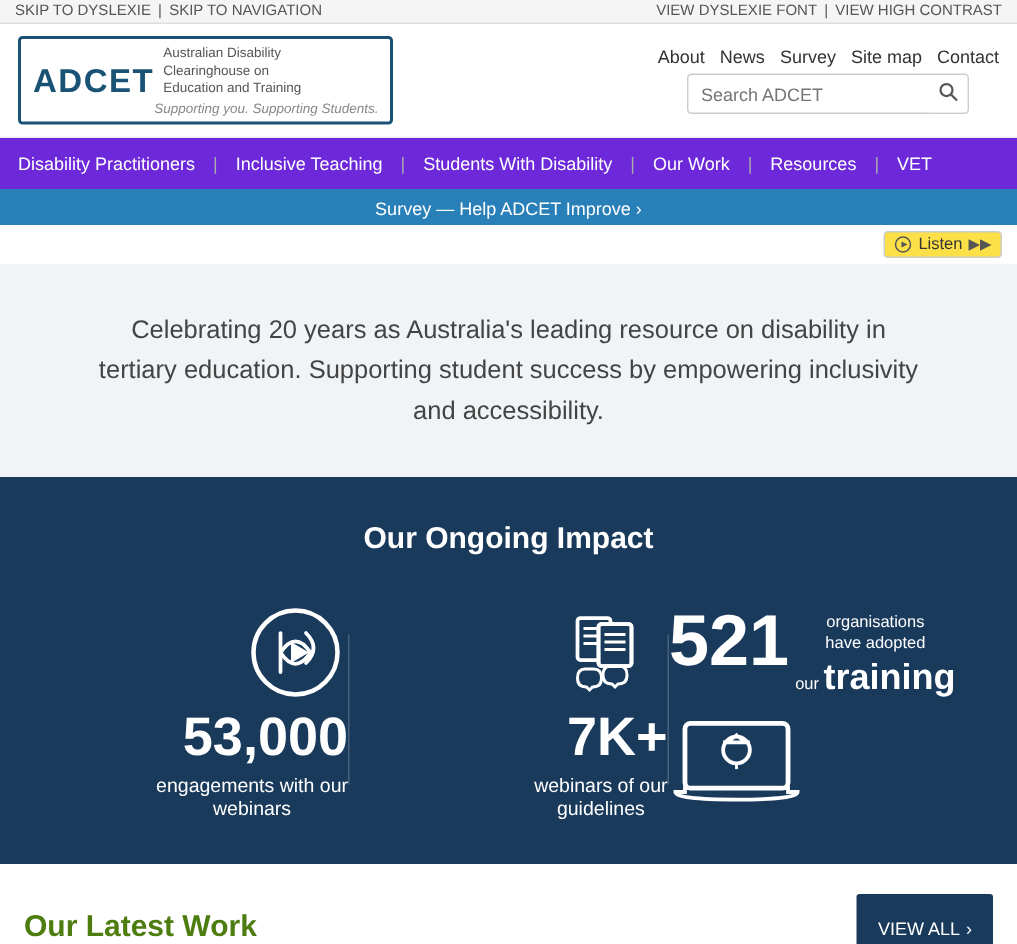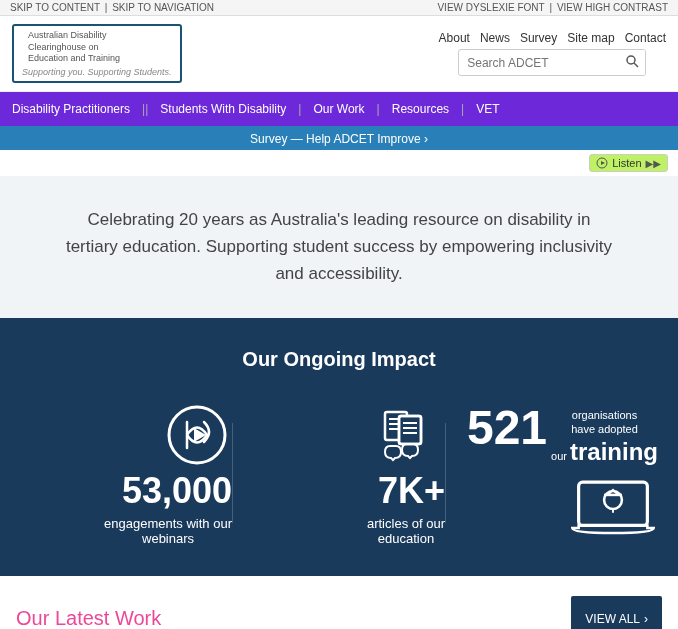--- a/index.html
+++ b/index.html
@@ -115,21 +115,21 @@
     }
     .listen-btn {
       display: flex;
       align-items: center;
       gap: 4px;
       border: 1px solid #ccc;
       border-radius: 3px;
       padding: 2px 6px;
       font-size: 11px;
       cursor: pointer;
-      background: #bef264;
+      background: #fde047;
       color: #333;
     }
 
     
     .hero {
       background: #f0f4f7;
       text-align: center;
       padding: 30px 60px;
     }
     .hero p {
@@ -176,73 +176,74 @@
       background: rgba(255,255,255,0.2);
     }
 
     
     .icon-webinar { width: 70px; height: 70px; }
     .icon-guidelines { width: 70px; height: 70px; }
 
     .impact-521 {
       display: flex;
       flex-direction: column;
-      align-items: flex-end;
+      align-items: flex-start;
     }
     .impact-521 .big-num {
       font-size: 48px;
       font-weight: bold;
       line-height: 1;
     }
     .impact-521 .training-word {
       font-size: 24px;
       font-weight: bold;
     }
 
     
     .latest-work { background: #fff; padding: 20px 16px; }
     .latest-header {
       display: flex;
       justify-content: space-between;
       align-items: center;
       margin-bottom: 6px;
     }
-    .latest-header h2 { font-size: 20px; font-weight: normal; color: #ec4899; }
+    .latest-header h2 { font-size: 20px; font-weight: bold; color: #4d7c0f; }
     .view-all-btn {
       background: #1a3a5c;
       color: #fff;
       border: none;
       padding: 16px 14px;
       font-size: 12px;
       cursor: pointer;
       display: flex;
       align-items: center;
       gap: 4px;
       border-radius: 2px;
     }
     .latest-desc { font-size: 12px; color: #666; margin-bottom: 12px; }
   </style>
 </head>
 <body>
 
 <div class="access-bar">
   <div>
-    <a href="#">SKIP TO CONTENT</a>
+    <a href="#">SKIP TO DYSLEXIE</a>
     <span> | </span>
     <a href="#">SKIP TO NAVIGATION</a>
   </div>
   <div>
     <a href="#">VIEW DYSLEXIE FONT</a>
     <span> | </span>
     <a href="#">VIEW HIGH CONTRAST</a>
   </div>
 </div>
 
 <div class="header">
   <div class="logo-box">
+    <div class="logo-acronym">ADCET</div>
     <div>
       <div class="logo-text">
         <span>Australian Disability</span><br>
         <span>Clearinghouse on</span><br>
         <span>Education and Training</span>
       </div>
       <div class="logo-tagline">Supporting you. Supporting Students.</div>
     </div>
   </div>
   <div class="header-right">
@@ -261,20 +262,21 @@
           <line x1="9" y1="9" x2="13" y2="13" stroke="#555" stroke-width="1.5"></line>
         </svg>
       </button>
     </div>
   </div>
 </div>
 
 <nav class="main-nav">
   <a href="#">Disability Practitioners</a>
   <span class="separator">|</span>
+  <a href="#">Inclusive Teaching</a>
   <span class="separator">|</span>
   <a href="#">Students With Disability</a>
   <span class="separator">|</span>
   <a href="#">Our Work</a>
   <span class="separator">|</span>
   <a href="#">Resources</a>
   <span class="separator">|</span>
   <a href="#">VET</a>
 </nav>
 
@@ -329,22 +331,22 @@
         <rect x="24" y="16" width="22" height="28" rx="2" stroke="white" stroke-width="2.5" fill="none"></rect>
         <line x1="28" y1="23" x2="42" y2="23" stroke="white" stroke-width="2"></line>
         <line x1="28" y1="28" x2="42" y2="28" stroke="white" stroke-width="2"></line>
         <line x1="28" y1="33" x2="42" y2="33" stroke="white" stroke-width="2"></line>
 
         <path d="M15 46 Q10 46 10 52 Q10 58 16 58 L18 60 L20 58 Q26 58 26 52 Q26 46 21 46 Z" stroke="white" stroke-width="2" fill="none"></path>
         <path d="M32 44 Q27 44 27 50 Q27 56 33 56 L35 58 L37 56 Q43 56 43 50 Q43 44 38 44 Z" stroke="white" stroke-width="2" fill="none"></path>
       </svg>
       <div class="impact-number">7K+</div>
       <div class="impact-label">
-        <span>articles of our</span><br>
-        <strong>education</strong>
+        <span>webinars of our</span><br>
+        <strong>guidelines</strong>
       </div>
     </div>
 
     <div class="impact-divider"></div>
 
     <div class="impact-item impact-521">
       <div style="display:flex; align-items:flex-start; gap:4px; margin-bottom: 4px;">
         <div class="big-num">521</div>
         <div style="font-size:11px; line-height:1.3; padding-top:4px;">
           organisations<br>have adopted<br>

